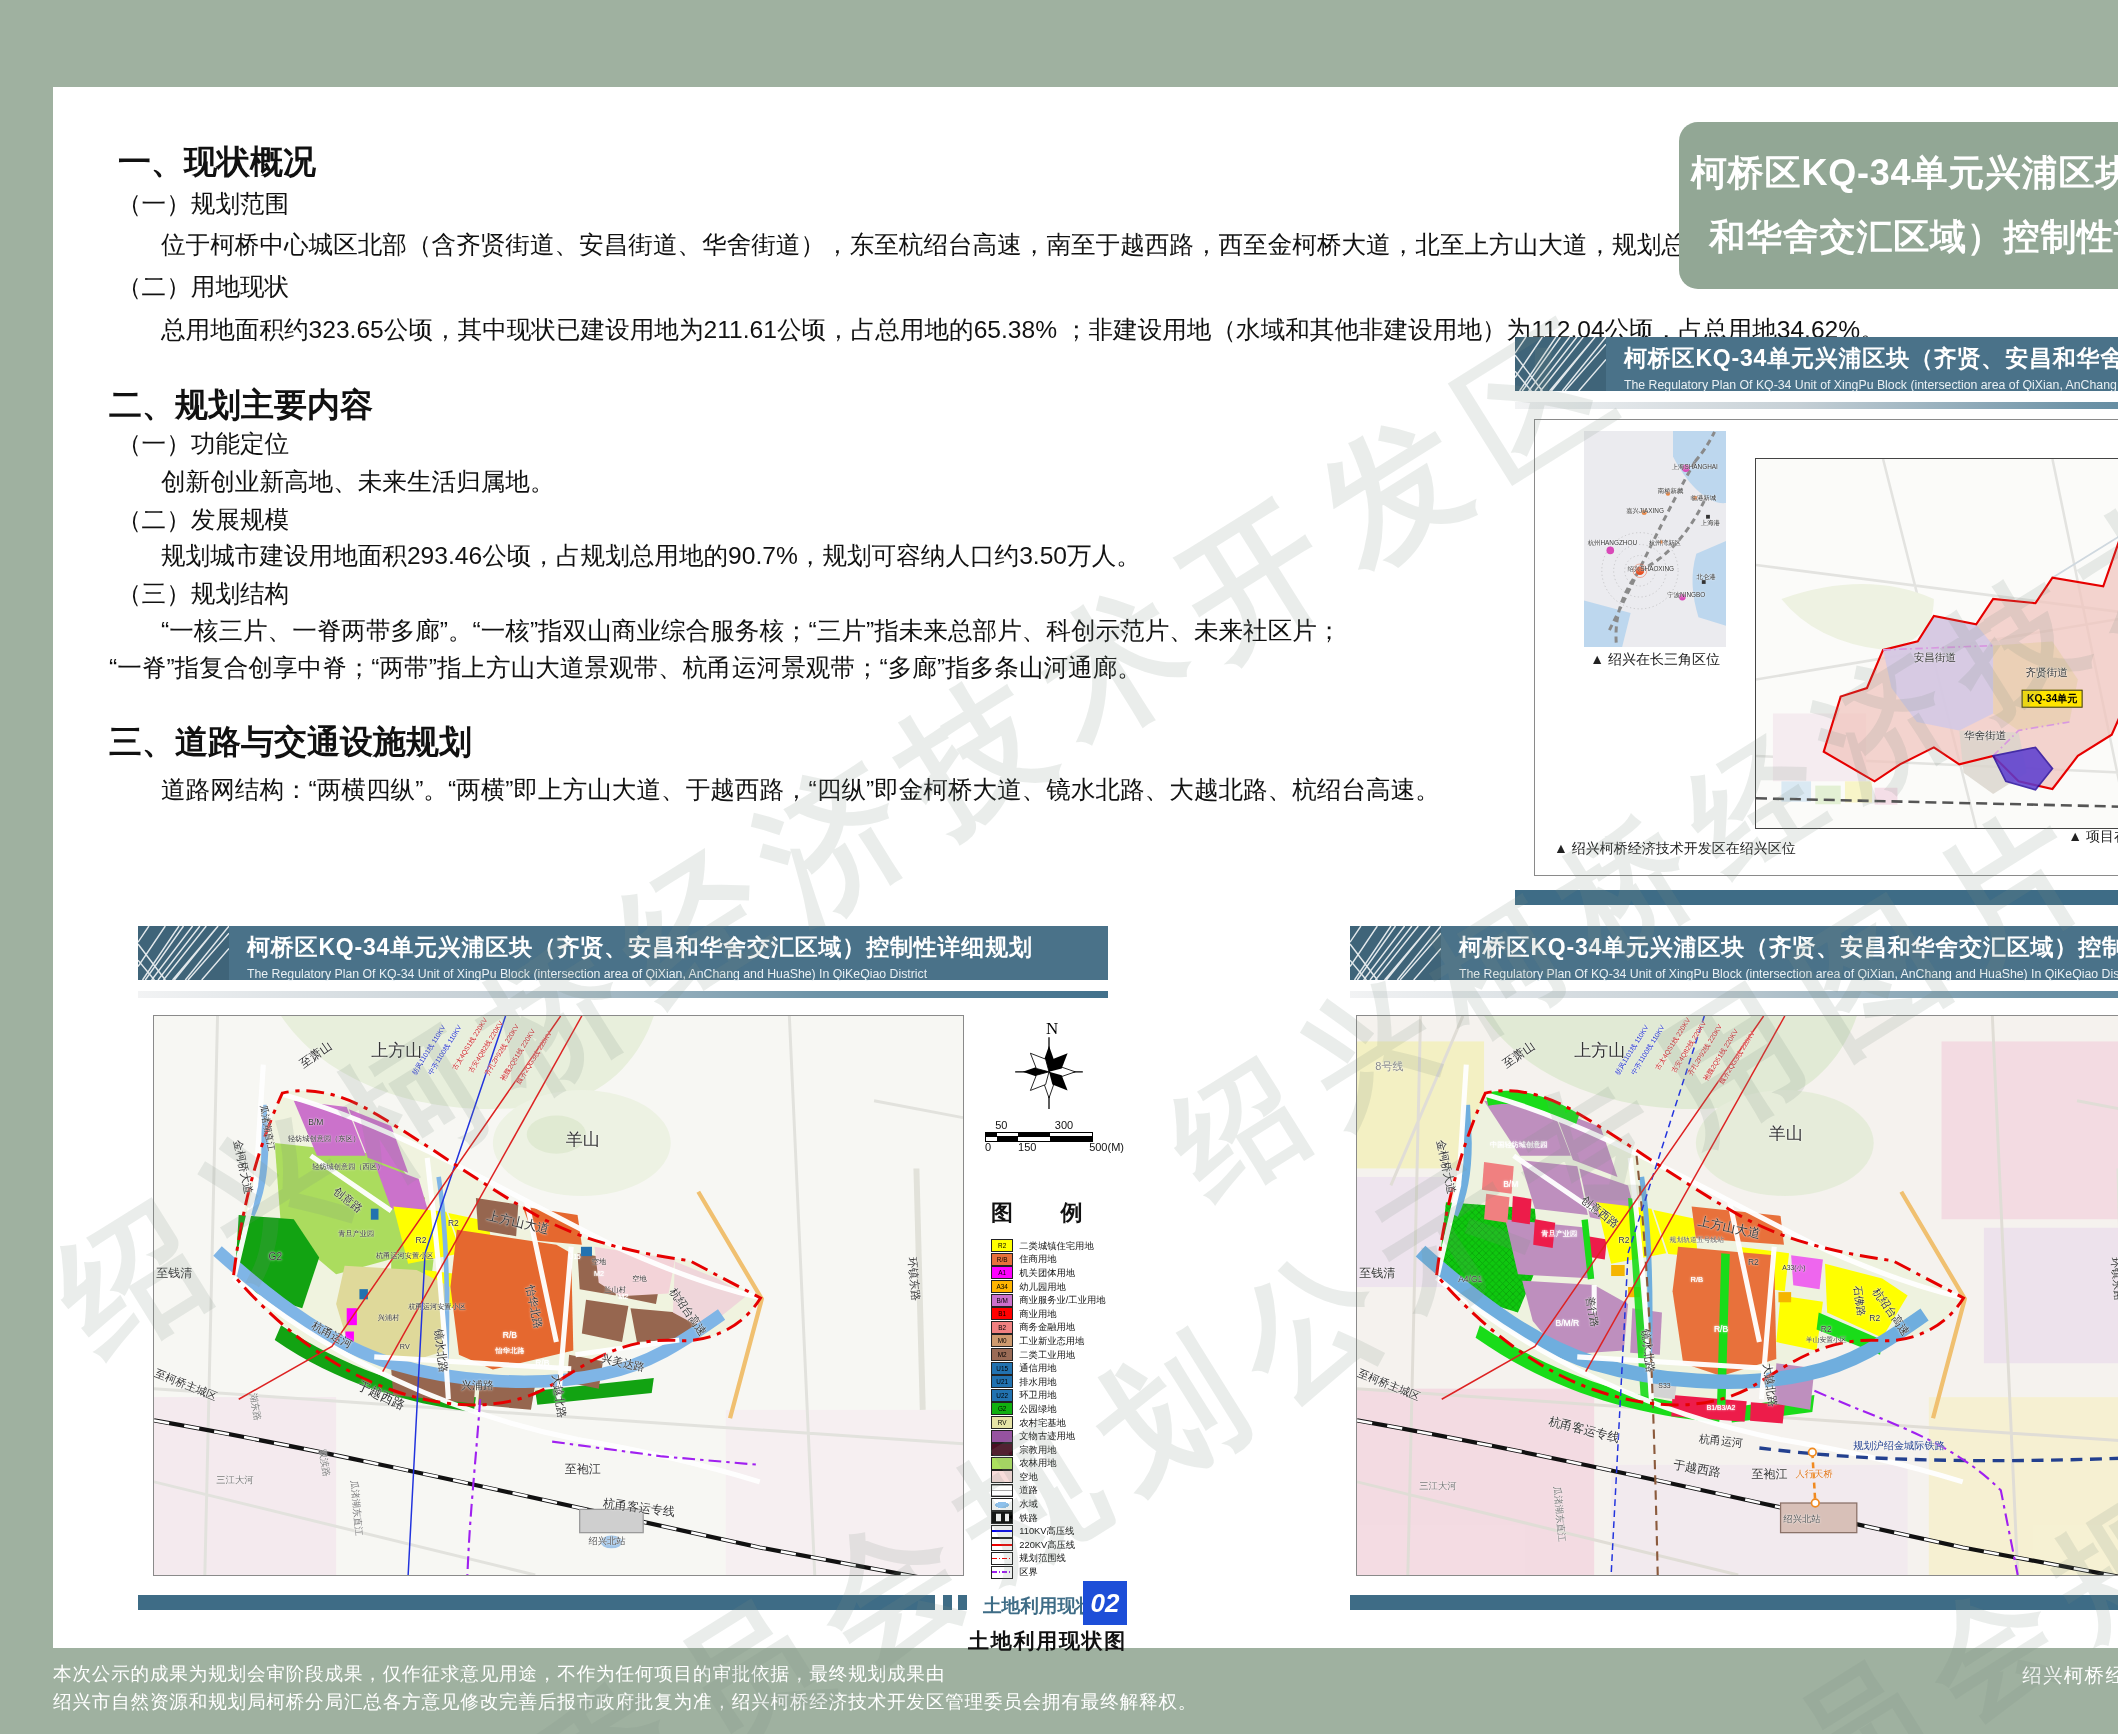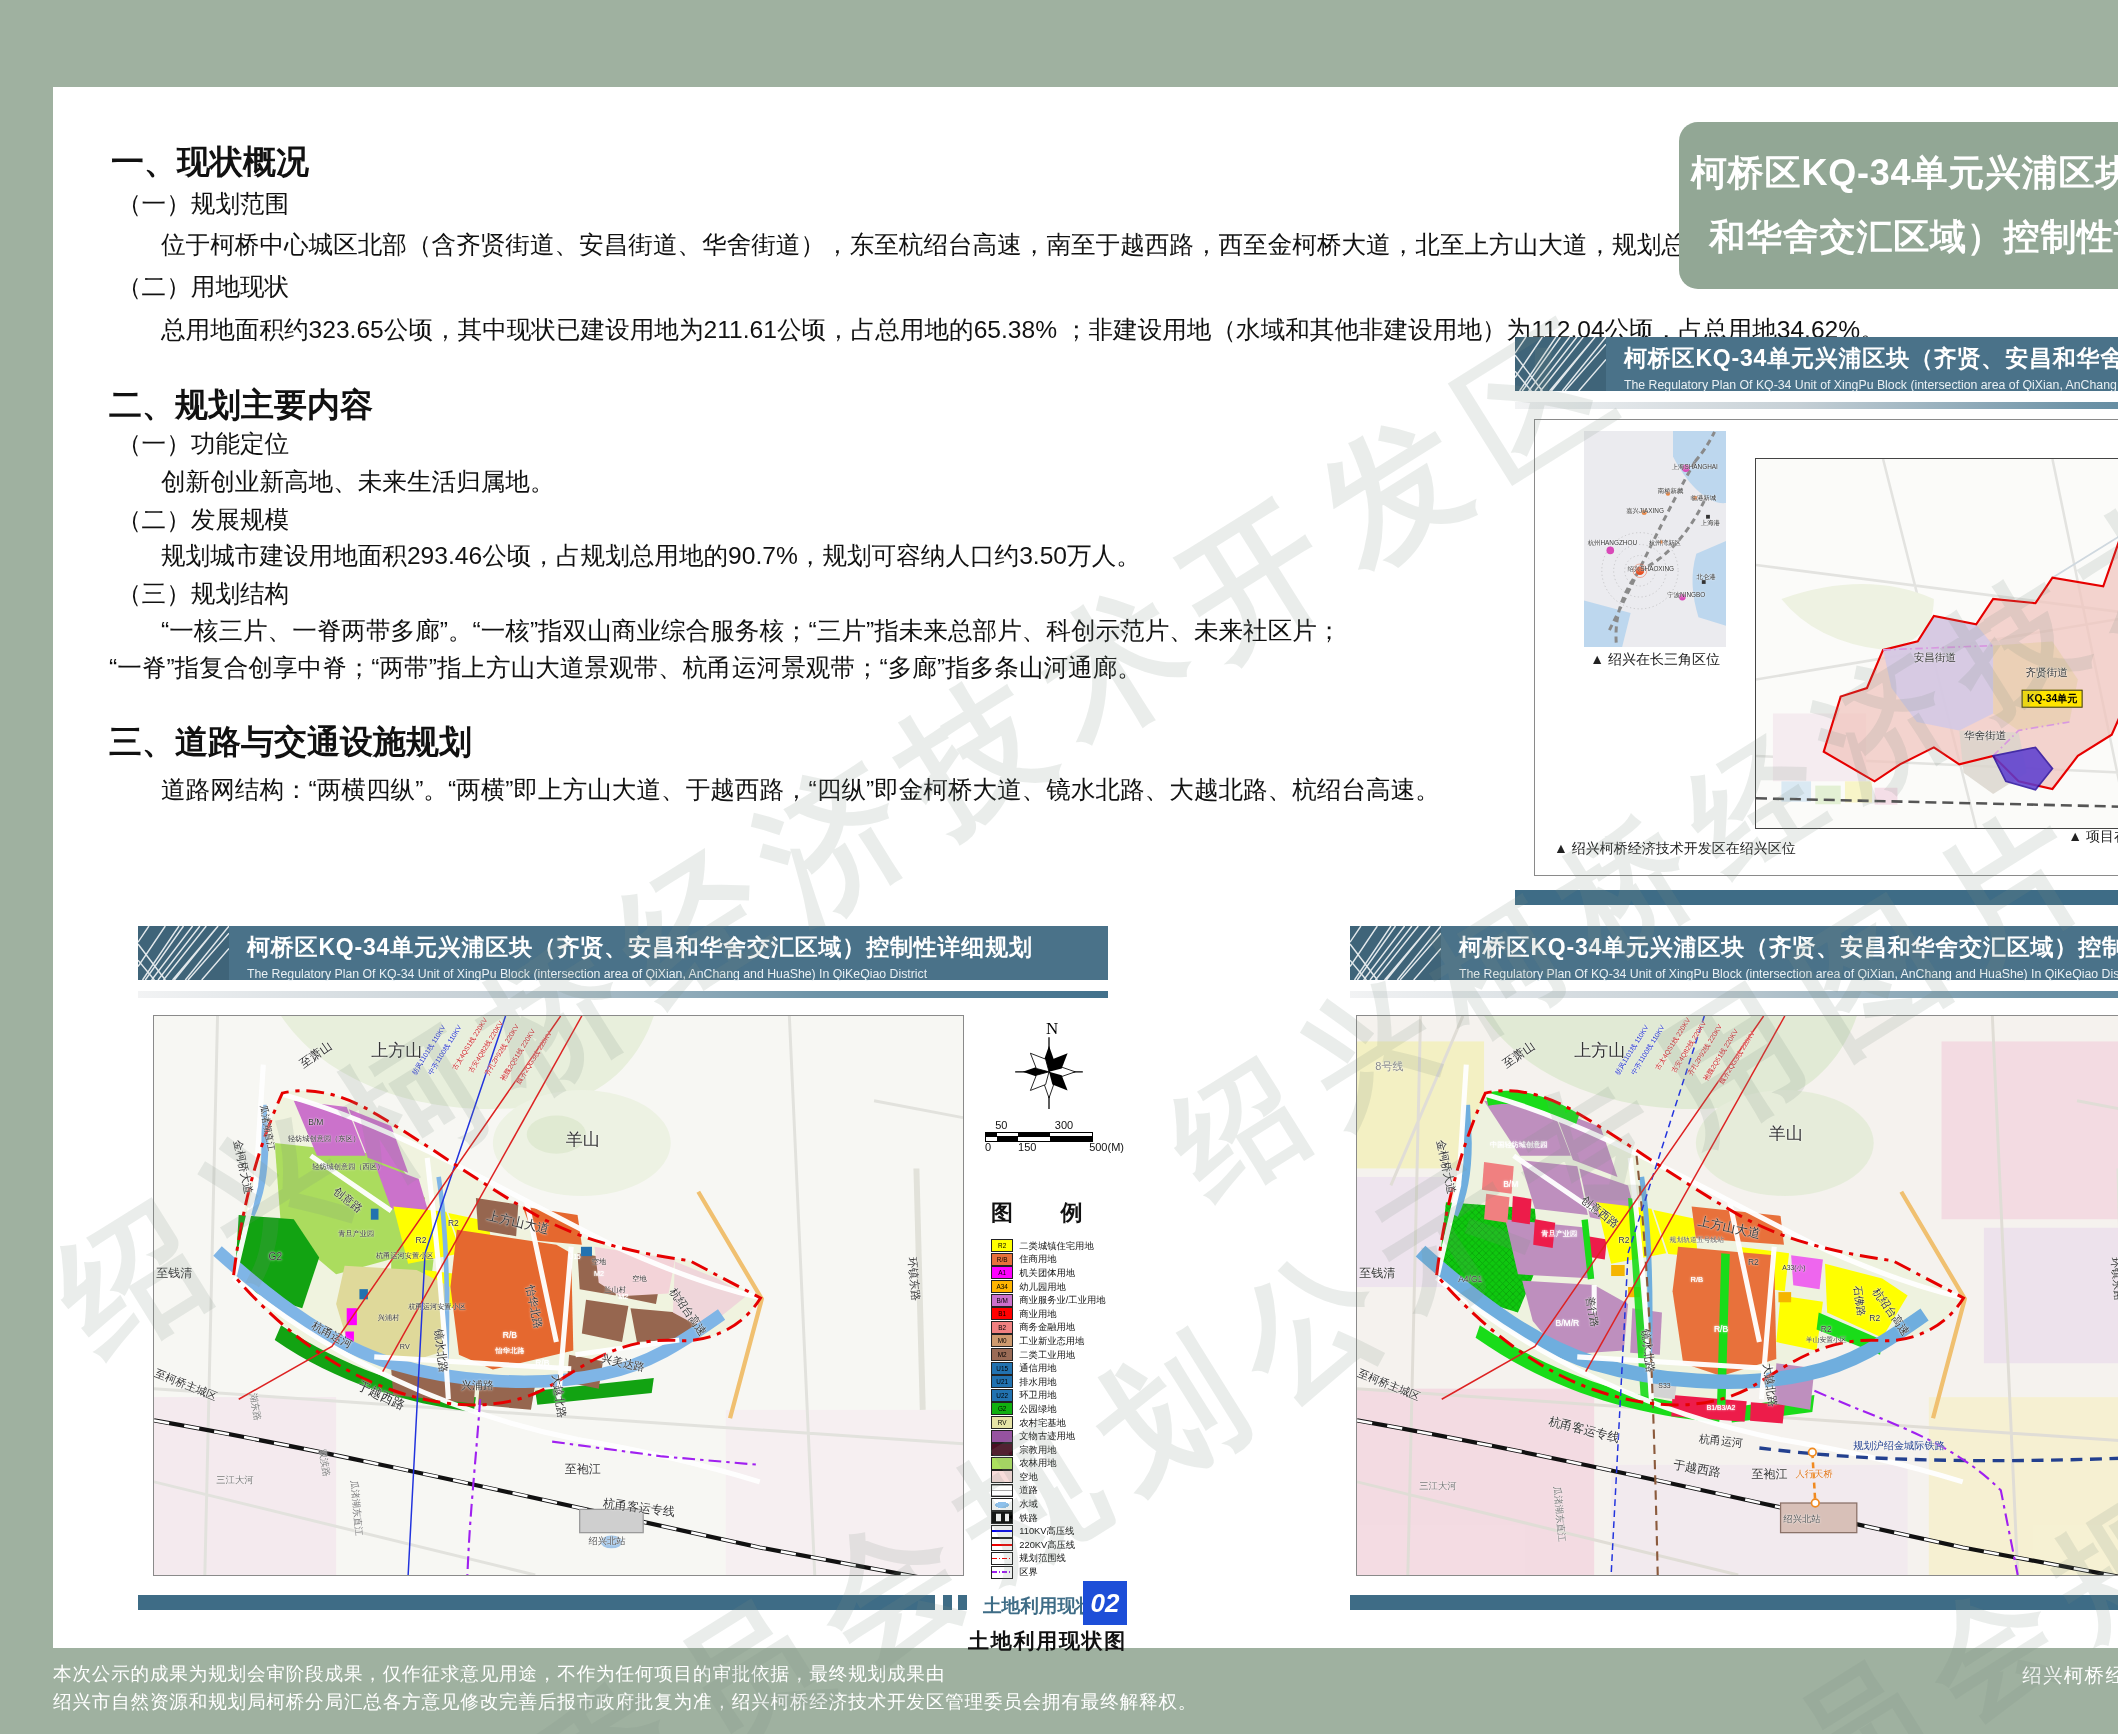--- a/index.html
+++ b/index.html
@@ -64,21 +64,21 @@
   .sbrow span{height:100%}
 </style>
 </head>
 <body>
 
 <div class="abs notice">
 </div>
 
 <div class="abs" id="sheet"></div>
 
-<div class="abs h1" style="left:111px;top:140px">一、现状概况</div>
+<div class="abs h1" style="left:118px;top:140px">一、现状概况</div>
 <div class="abs lbl" style="left:117px;top:187px">（一）规划范围</div>
 <div class="abs bd" style="left:161px;top:228px">位于柯桥中心城区北部（含齐贤街道、安昌街道、华舍街道），东至杭绍台高速，南至于越西路，西至金柯桥大道，北至上方山大道，规划总面积约323.65公顷。</div>
 <div class="abs lbl" style="left:117px;top:270px">（二）用地现状</div>
 <div class="abs bd" style="left:161px;top:313px">总用地面积约323.65公顷，其中现状已建设用地为211.61公顷，占总用地的65.38% ；非建设用地（水域和其他非建设用地）为112.04公顷，占总用地34.62%。</div>
 <div class="abs h1" style="left:109px;top:383px">二、规划主要内容</div>
 <div class="abs lbl" style="left:117px;top:427px">（一）功能定位</div>
 <div class="abs bd" style="left:161px;top:465px">创新创业新高地、未来生活归属地。</div>
 <div class="abs lbl" style="left:117px;top:503px">（二）发展规模</div>
 <div class="abs bd" style="left:161px;top:539px">规划城市建设用地面积293.46公顷，占规划总用地的90.7%，规划可容纳人口约3.50万人。</div>
 <div class="abs lbl" style="left:117px;top:577px">（三）规划结构</div>

